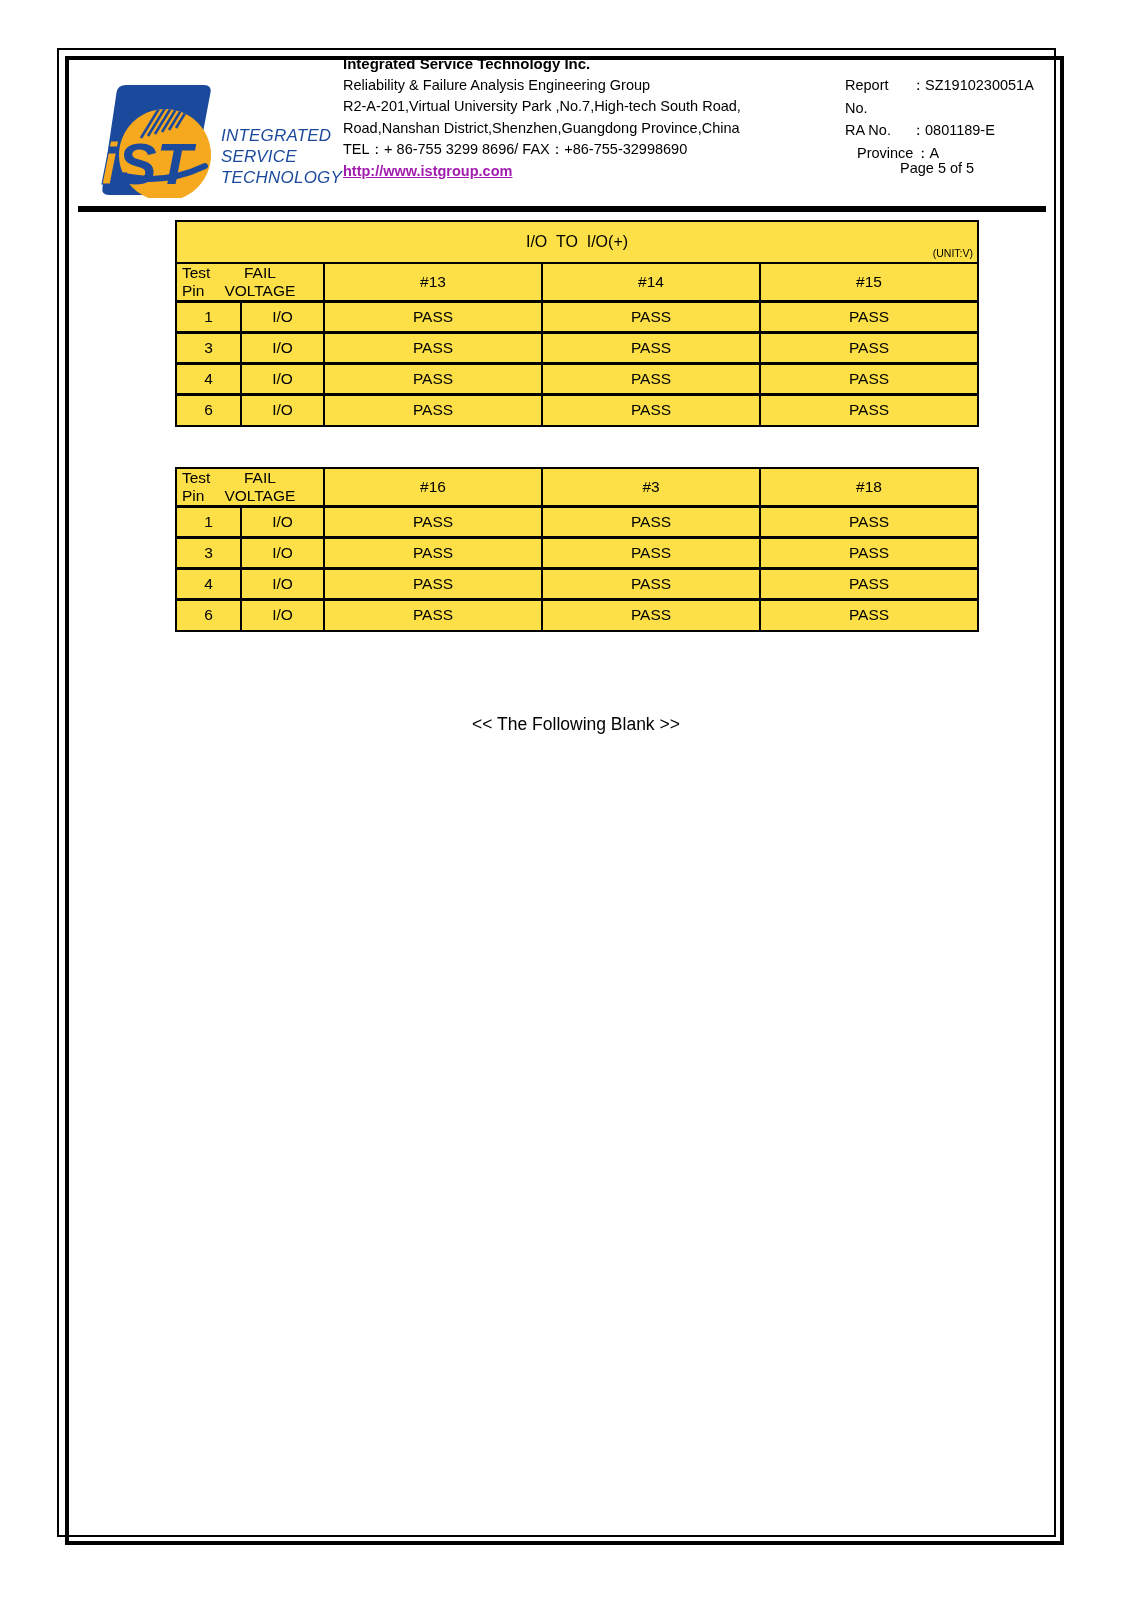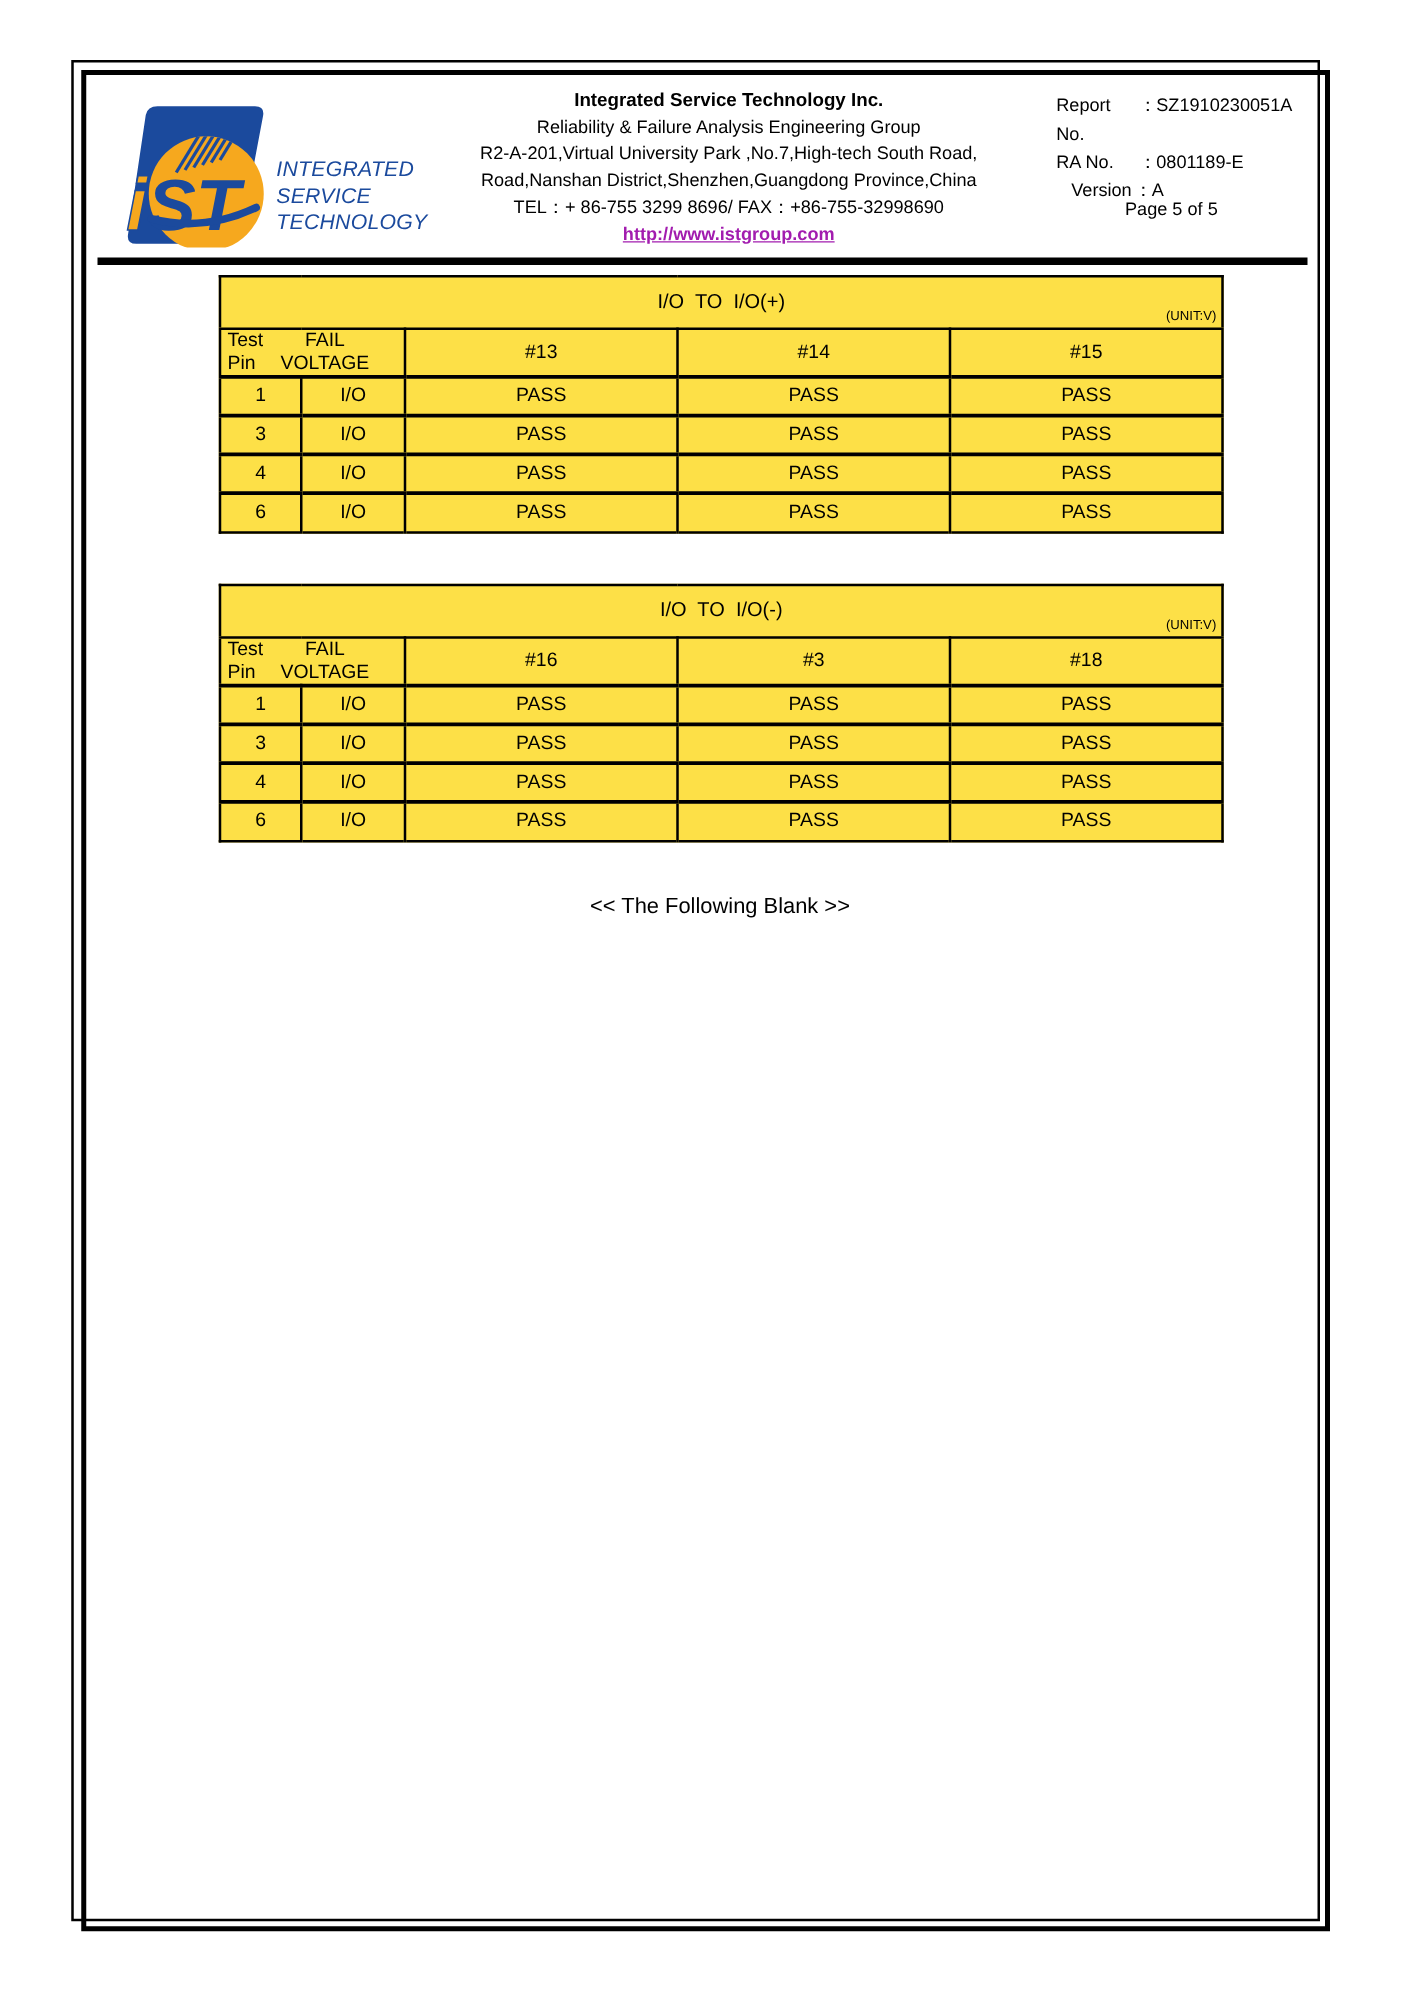--- a/index.html
+++ b/index.html
@@ -19,21 +19,21 @@
   
   .logo-svg { left: 93px; top: 80px; width: 132px; height: 118px; }
   .logo-wordmark {
     left: 221px; top: 125px;
     font-size: 17px; font-weight: normal; font-style: italic;
     line-height: 21px; letter-spacing: 0.2px;
     color: #1b4a9d;
   }
 
   
-  .company { left: 343px; top: 70px; width: 480px; font-size: 14.5px; line-height: 21.5px; text-align: center; }
+  .company { left: 343px; top: 53px; width: 480px; font-size: 14.5px; line-height: 21.5px; }
   .company .co-name { font-weight: bold; font-size: 15px; }
   .company .link { color: #a21caf; font-weight: bold; text-decoration: underline; display: inline-block; margin-top: -2px; }
 
   
   .meta { left: 845px; top: 74px; font-size: 14.5px; line-height: 22.5px; }
   .meta-row { display: flex; }
   .meta-row .lbl { width: 66px; }
   .meta-row .col { width: 14px; text-align: center; }
   .meta-row.indent { padding-left: 12px; }
   .meta-row.indent .lbl { width: auto; padding-right: 2px; }
@@ -121,21 +121,21 @@
     <span class="lbl">Report No.</span>
     <span class="col">：</span>
     <span class="val">SZ1910230051A</span>
   </div>
   <div class="meta-row">
     <span class="lbl">RA No.</span>
     <span class="col">：</span>
     <span class="val">0801189-E</span>
   </div>
   <div class="meta-row indent">
-    <span class="lbl">Version</span>
+    <span class="lbl">Province</span>
     <span class="col">：</span>
     <span class="val">A</span>
   </div>
 </div>
 <div class="abs page-num">Page 5 of 5</div>
 
 <div class="abs header-rule"></div>
 
 <table class="report-table tbl-1">
   <colgroup>
@@ -199,23 +199,20 @@
 
 <table class="report-table tbl-2">
   <colgroup>
       <col style="width:65px">
       <col style="width:83px">
       <col style="width:218px">
       <col style="width:218px">
       <col style="width:218px">
     </colgroup>
   <tbody>
-  <tr>
-    <td class="title-cell" colspan="5"><span>I/O  TO  I/O(-)</span><span class="tbl-unit">(UNIT:V)</span></td>
-  </tr>
   <tr class="head-row">
     <td colspan="2">
       <div class="pin-head-wrap">
         <span class="stack">
               <span>Test</span>
               <span>Pin</span>
             </span>
         <span class="stack c">
               <span>FAIL</span>
               <span>VOLTAGE</span>

